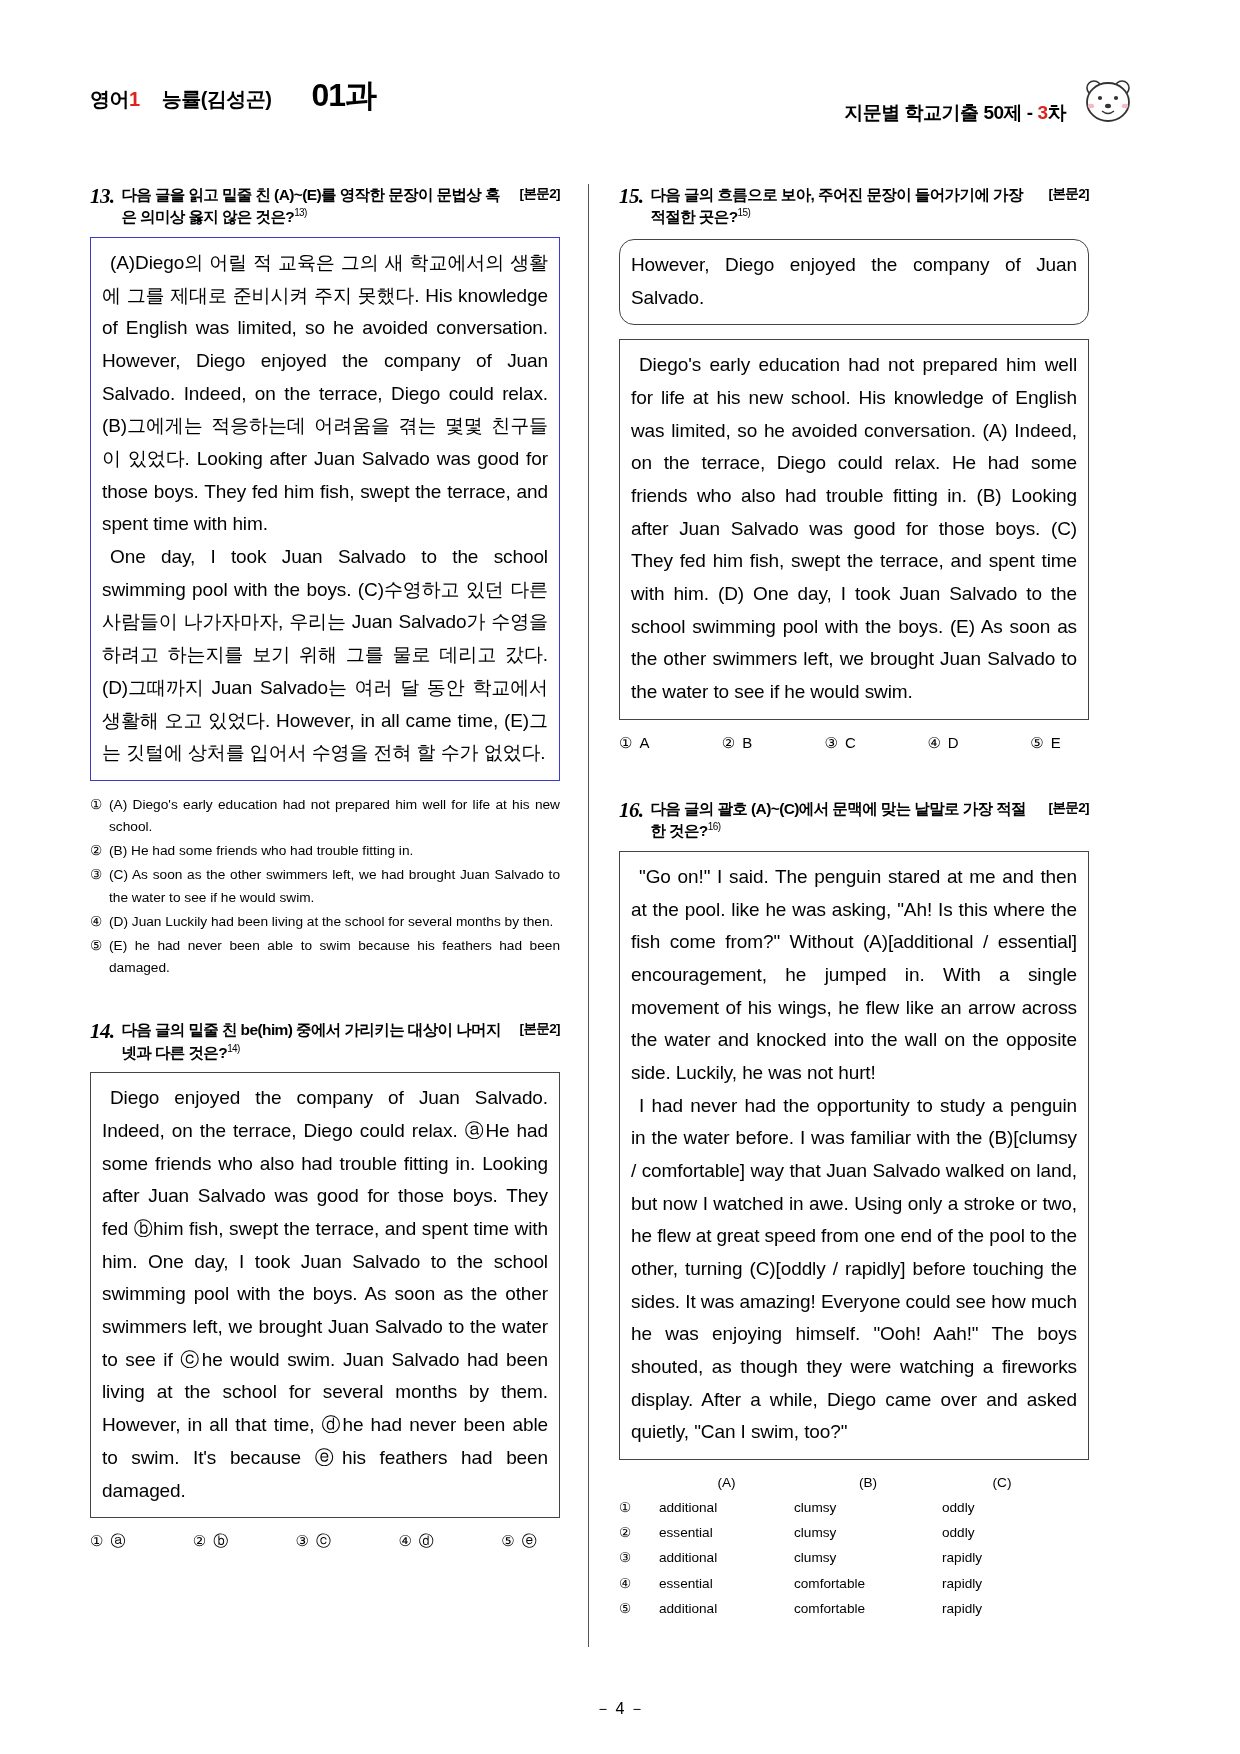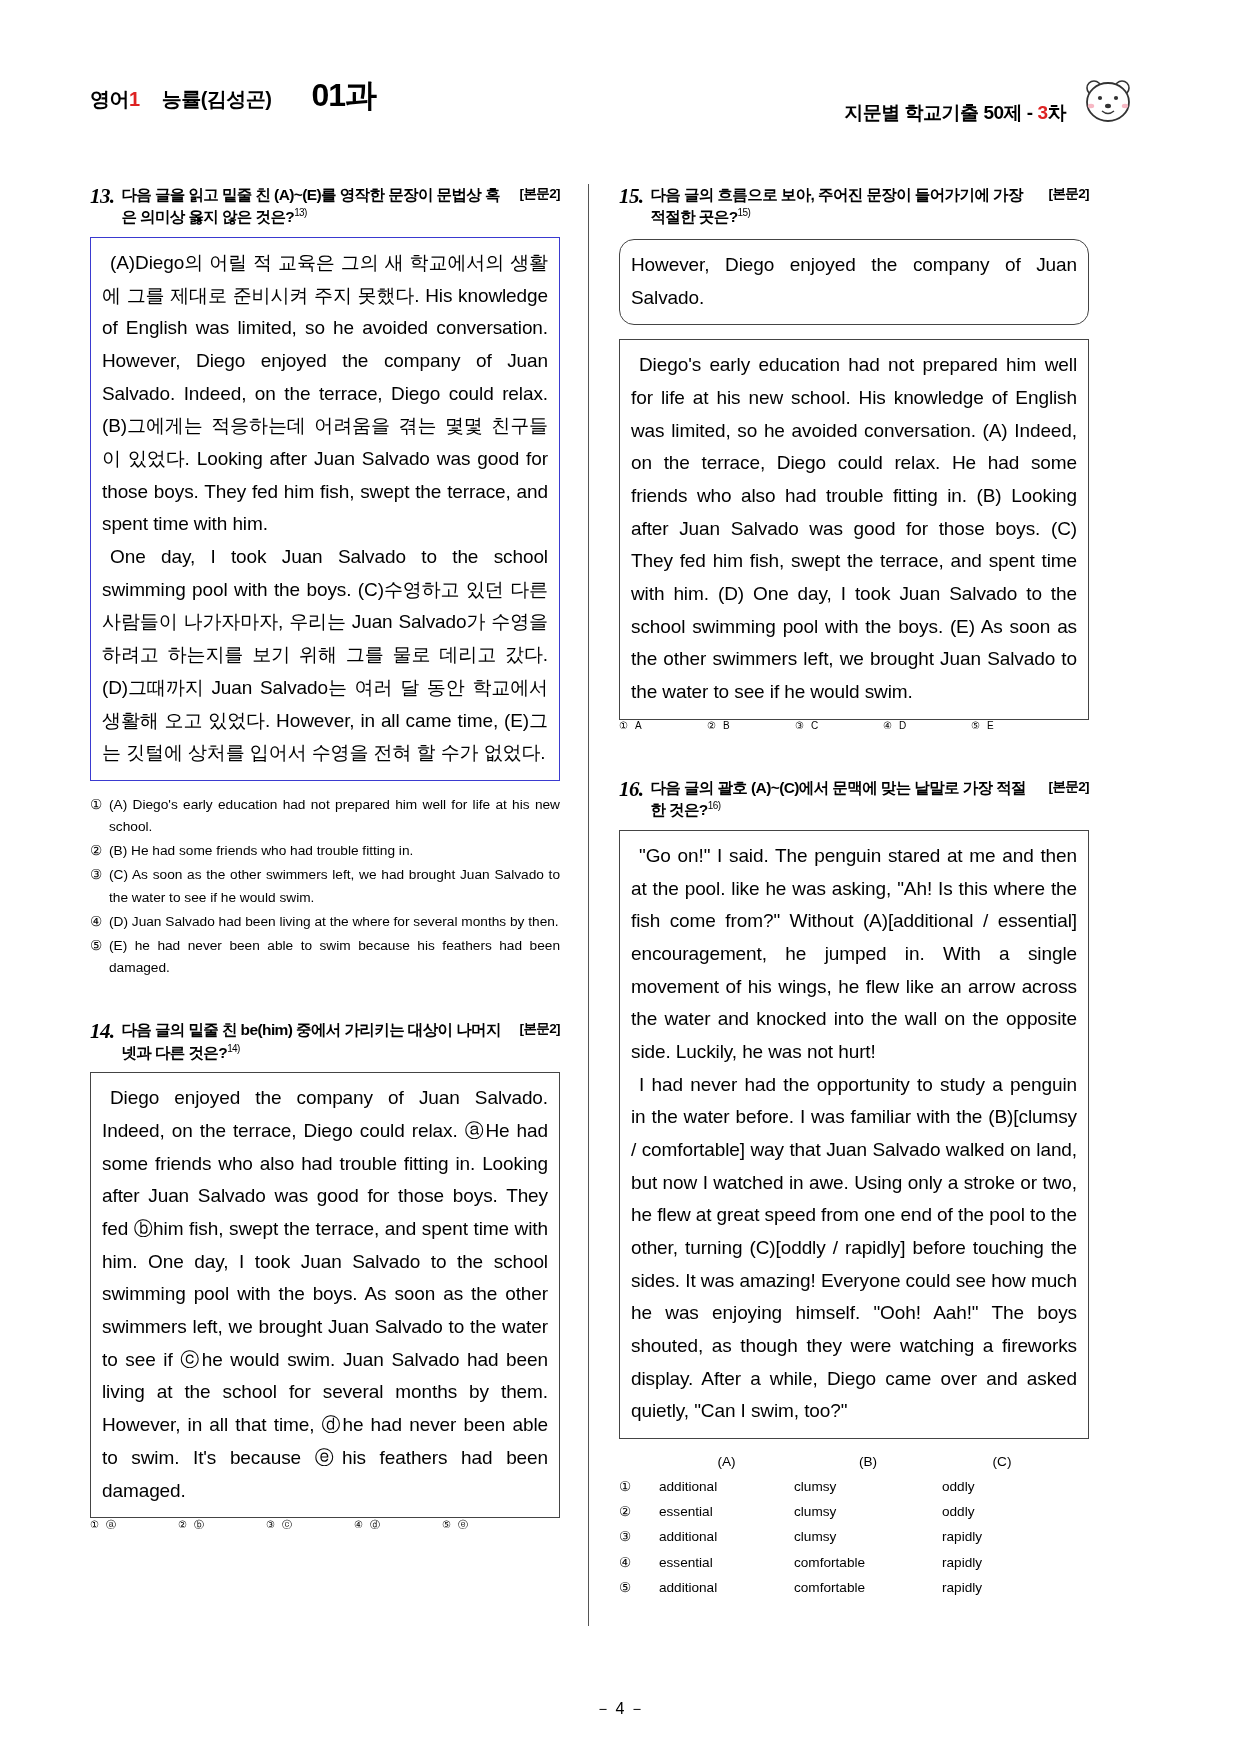--- a/index.html
+++ b/index.html
@@ -161,22 +161,24 @@
   }
   .choice .mark {
     width: 19px;
     flex: none;
   }
   .choice .txt {
     flex: 1;
     text-align: justify;
   }
   .choices-inline {
-    display: flex;
-    font-size: 10px;
+    margin-top: 14px;
+    display: flex;
+    font-size: 15px;
+    gap: 44px;
   }
   .choices-inline .ci {
     width: 88px;
   }
   .choices-inline .ci .mark { margin-right: 7px; }
 
   
   .tbl-choices {
     margin-top: 10px;
     font-size: 13.6px;
@@ -262,21 +264,21 @@
           <div class="choice">
             <span class="mark">②</span>
             <span class="txt">(B) He had some friends who had trouble fitting in.</span>
           </div>
           <div class="choice">
             <span class="mark">③</span>
             <span class="txt">(C) As soon as the other swimmers left, we had brought Juan Salvado to the water to see if he would swim.</span>
           </div>
           <div class="choice">
             <span class="mark">④</span>
-            <span class="txt">(D) Juan Salvado had been living at the where for several months by then.</span>
+            <span class="txt">(D) Juan Luckily had been living at the school for several months by then.</span>
           </div>
           <div class="choice">
             <span class="mark">⑤</span>
             <span class="txt">(E) he had never been able to swim because his feathers had been damaged.</span>
           </div>
         </div>
       </div>
 
       <div class="q" style="margin-top:40px;">
         <div class="q-head">

